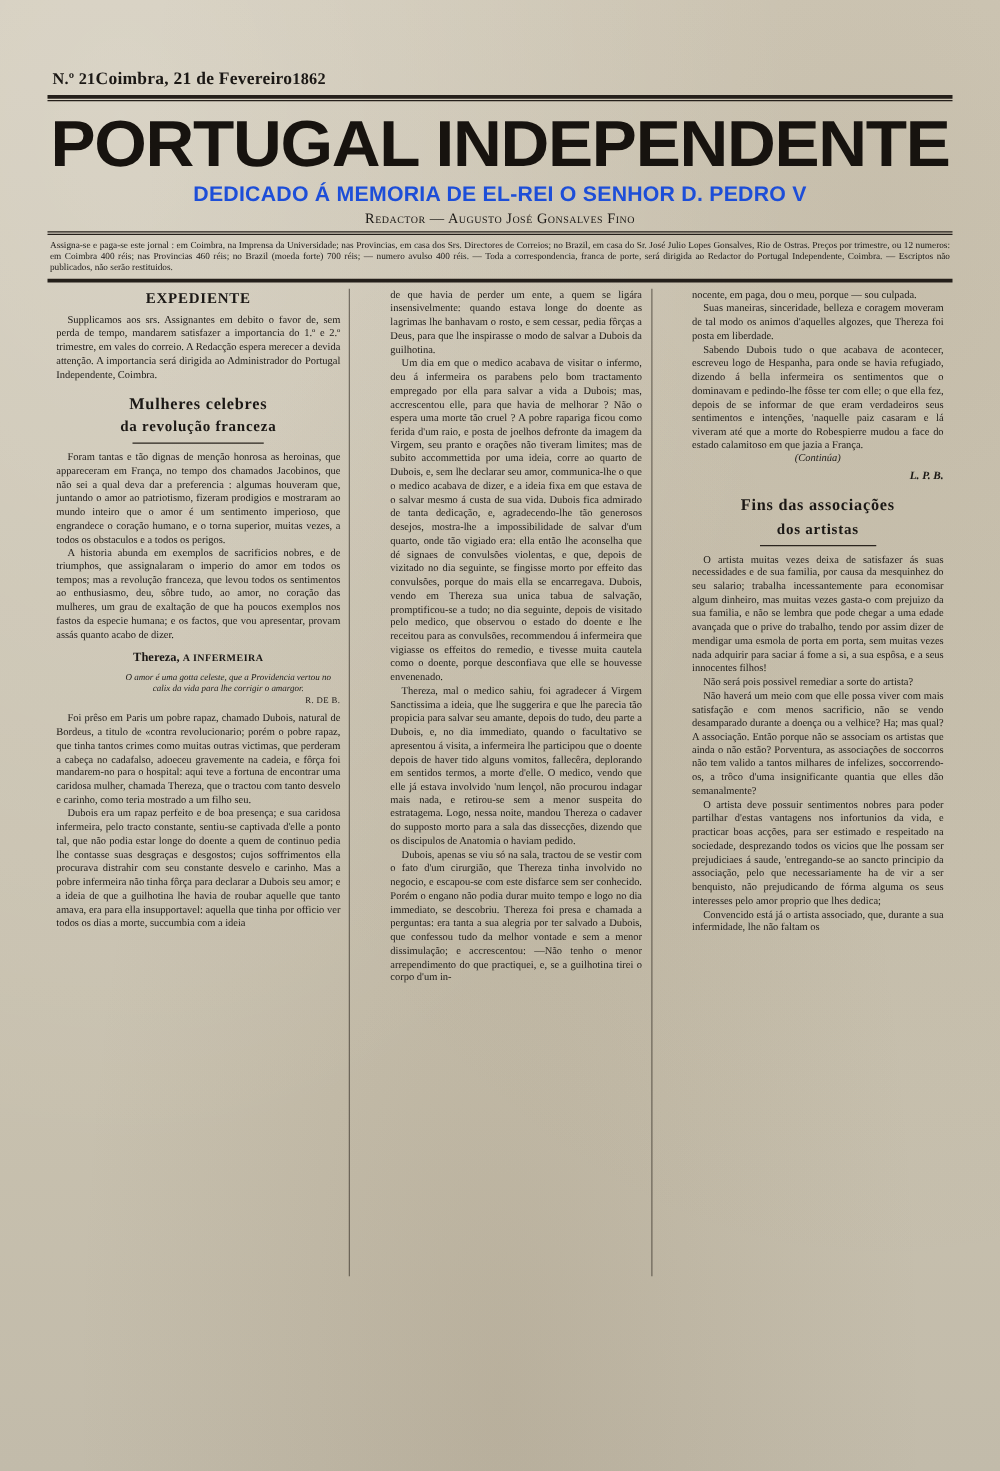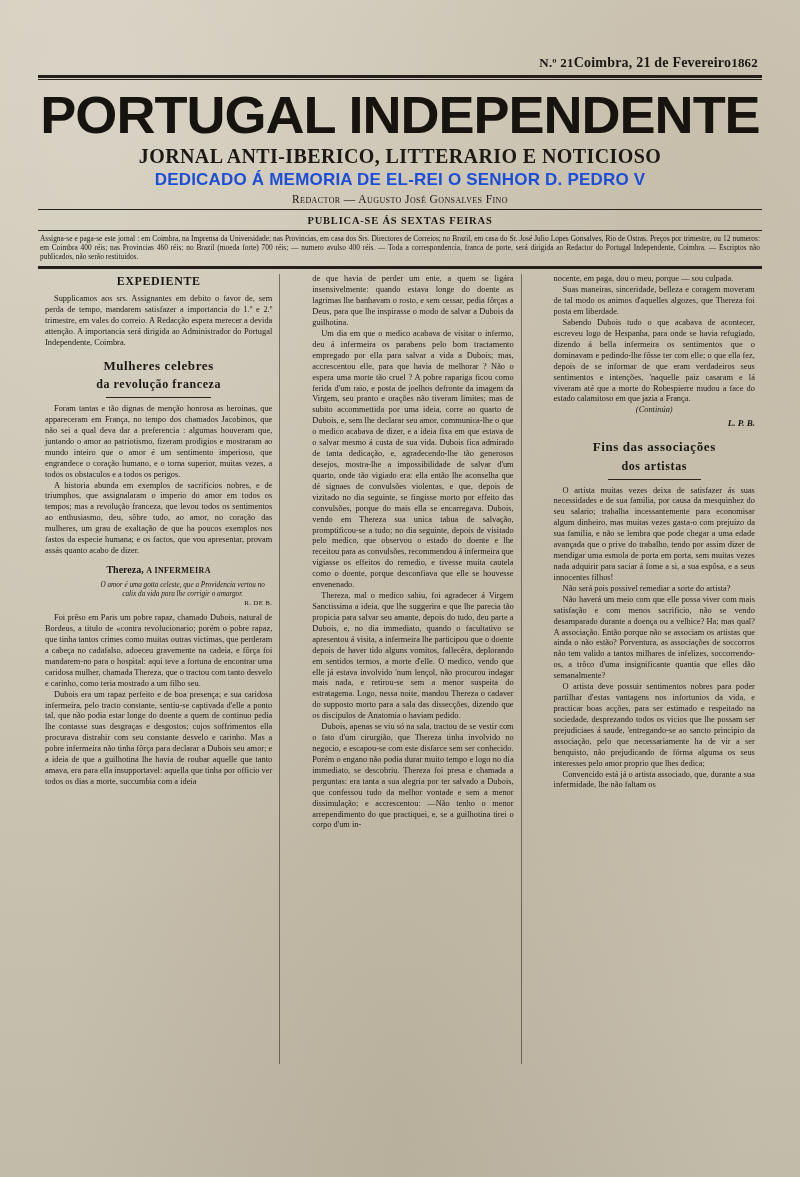--- a/index.html
+++ b/index.html
@@ -33,21 +33,21 @@
     left: 38px;
     top: 55px;
     width: 724px;
     height: 1070px;
   }
 
   
   .topline {
     display: flex;
     align-items: baseline;
-    justify-content: flex-end;
+    justify-content: flex-start;
     font-family: "Liberation Serif", serif;
     font-weight: bold;
     font-size: 13px;
     letter-spacing: 0.2px;
     padding: 0 4px 2px 4px;
   }
   .topline .mid {
     font-size: 14px;
   }
   .rule-thick {
@@ -198,25 +198,23 @@
 
     <div class="topline">
       <div>N.º 21</div>
       <div class="mid">Coimbra, 21 de Fevereiro</div>
       <div>1862</div>
     </div>
     <div class="rule-thick"></div>
     <div class="rule-thin"></div>
 
     <div class="title-main">PORTUGAL INDEPENDENTE</div>
-    <div class="subtitle1">JORNAL ANTI-IBERICO, LITTERARIO E NOTICIOSO</div>
     <div class="subtitle2">DEDICADO Á MEMORIA DE EL-REI O SENHOR D. PEDRO V</div>
     <div class="redactor">Redactor — Augusto José Gonsalves Fino</div>
     <div class="rule-thin"></div>
-    <div class="publica">PUBLICA-SE ÁS SEXTAS FEIRAS</div>
     <div class="rule-thin"></div>
     <div class="assign">Assigna-se e paga-se este jornal : em Coimbra, na Imprensa da Universidade; nas Provincias, em casa dos Srs. Directores de Correios; no Brazil, em casa do Sr. José Julio Lopes Gonsalves, Rio de Ostras. Preços por trimestre, ou 12 numeros: em Coimbra 400 réis; nas Provincias 460 réis; no Brazil (moeda forte) 700 réis; — numero avulso 400 réis. — Toda a correspondencia, franca de porte, será dirigida ao Redactor do Portugal Independente, Coimbra. — Escriptos não publicados, não serão restituidos.</div>
     <div class="rule-thick"></div>
 
     <div class="cols">
 
       <div class="col">
         <div class="sec-head">EXPEDIENTE</div>
         <p>Supplicamos aos srs. Assignantes em debito o favor de, sem perda de tempo, mandarem satisfazer a importancia do 1.º e 2.º trimestre, em vales do correio. A Redacção espera merecer a devida attenção. A importancia será dirigida ao Administrador do Portugal Independente, Coimbra.</p>
 

